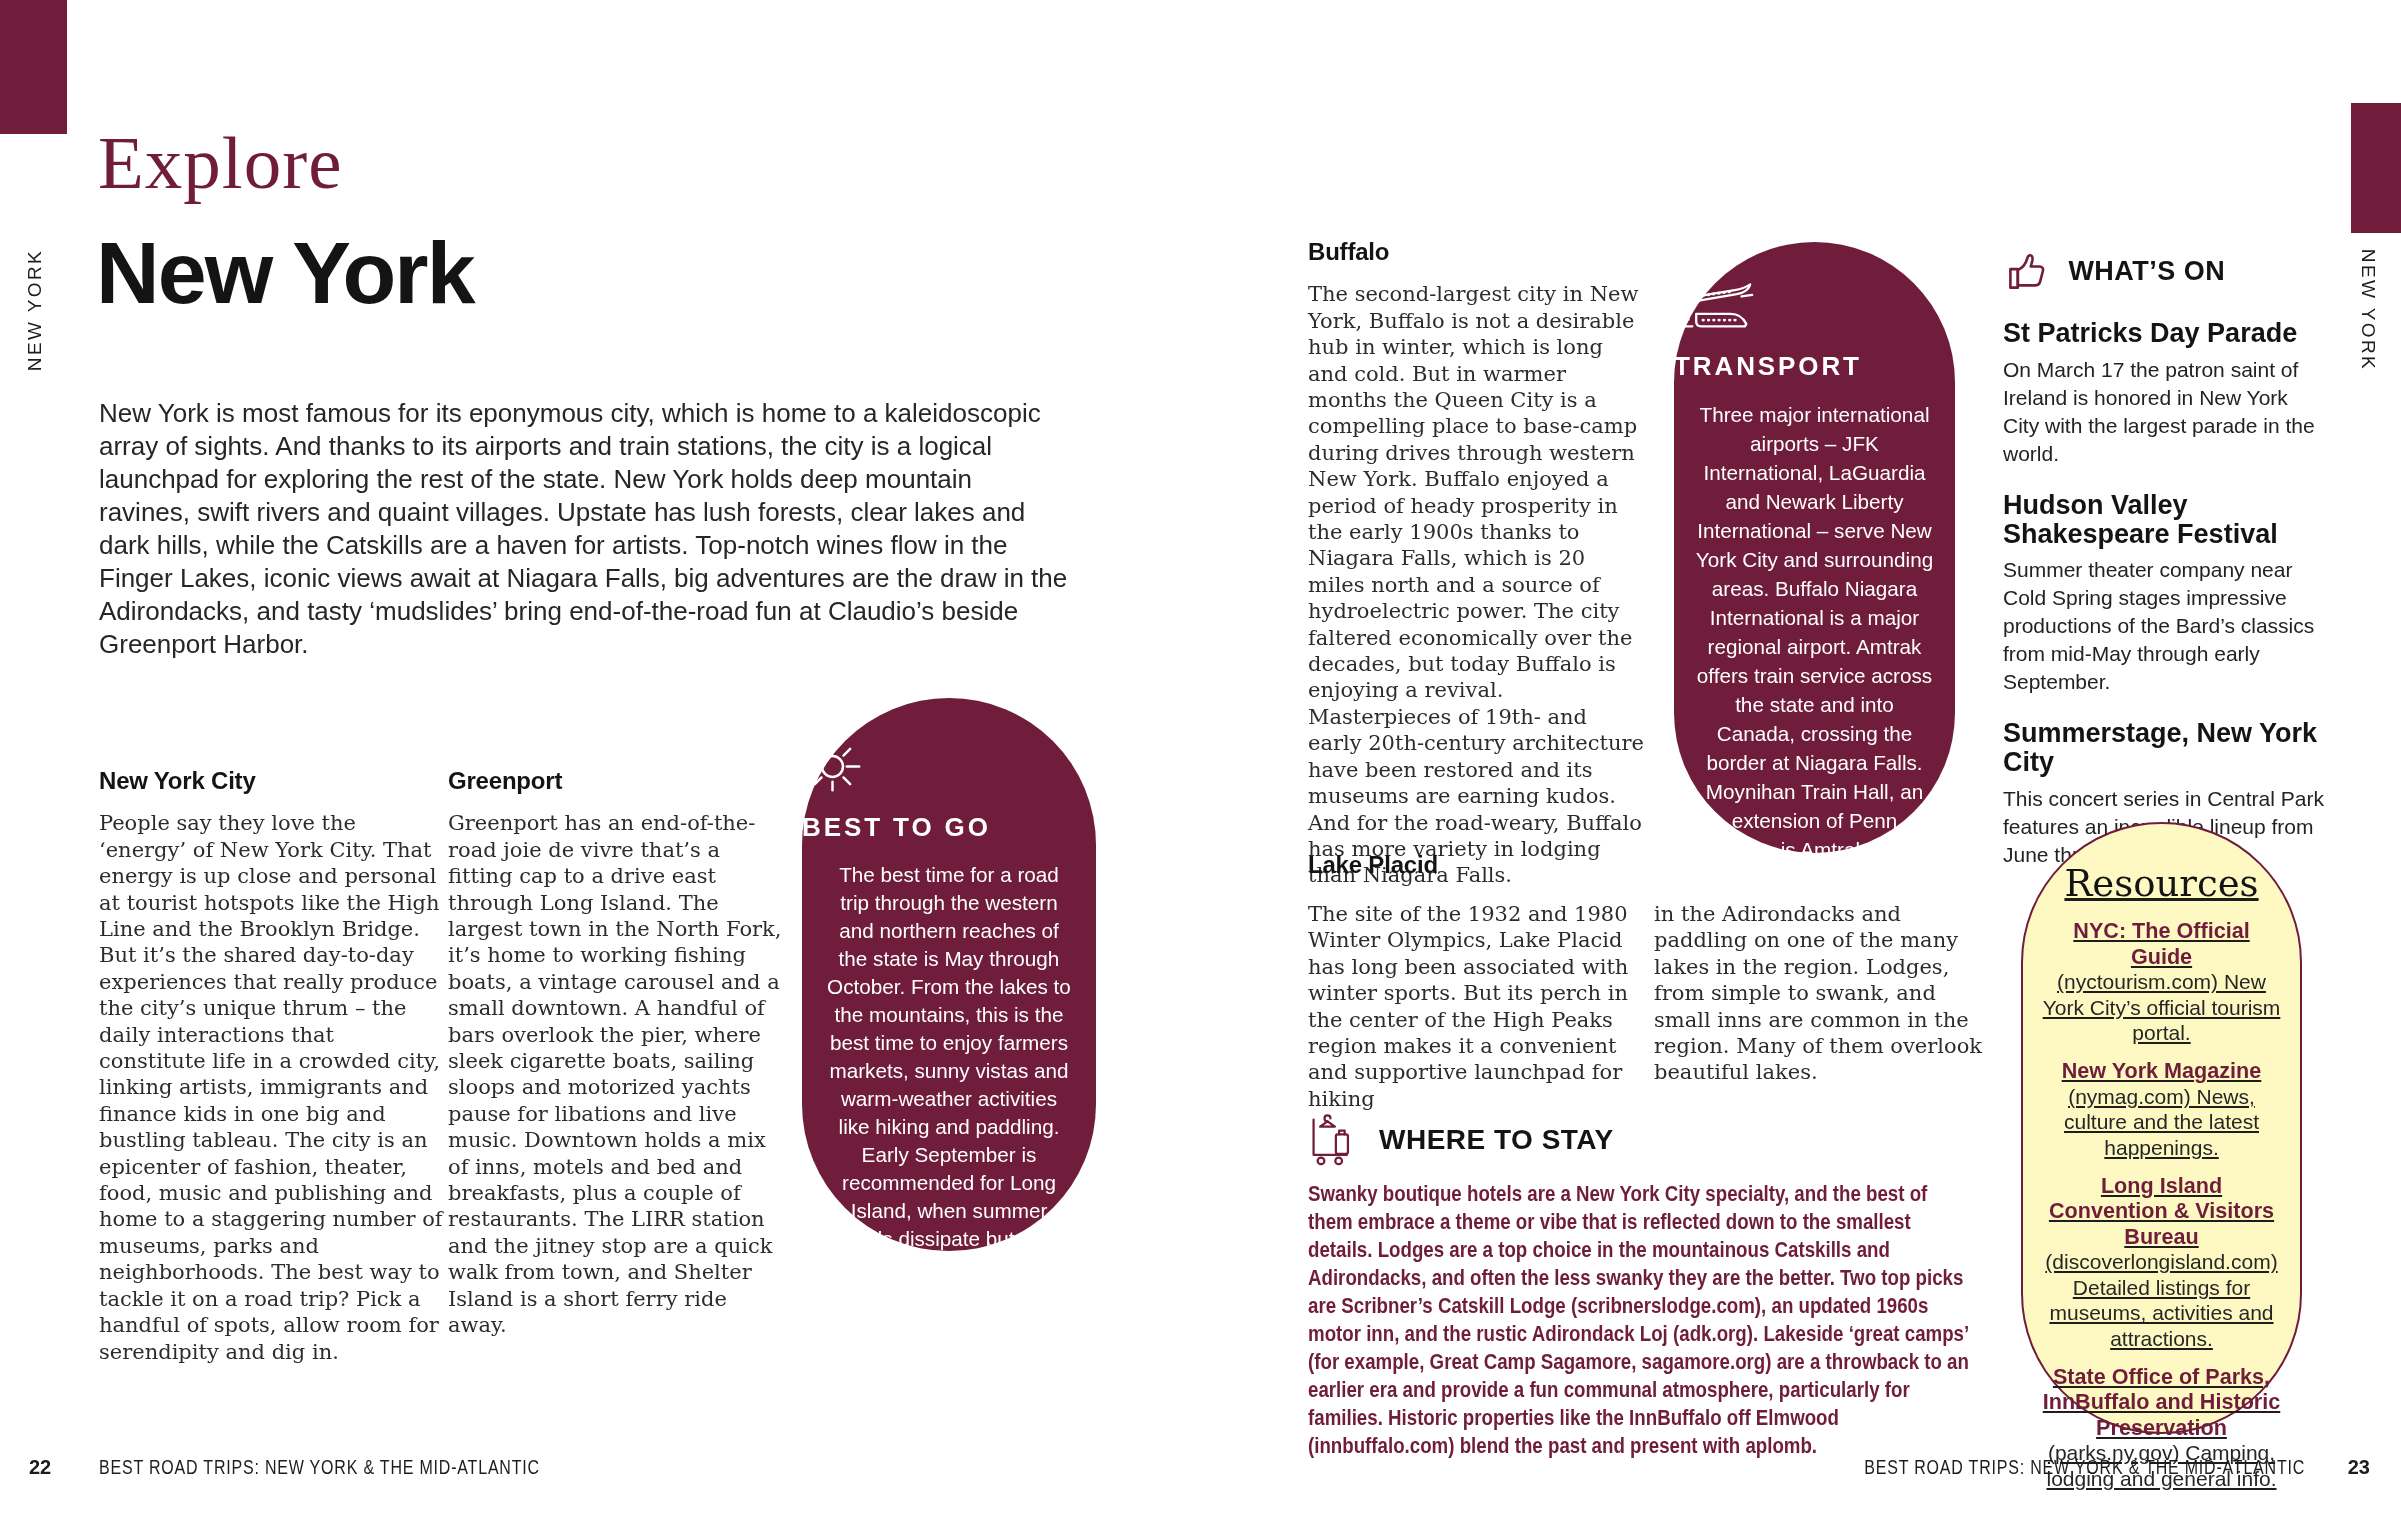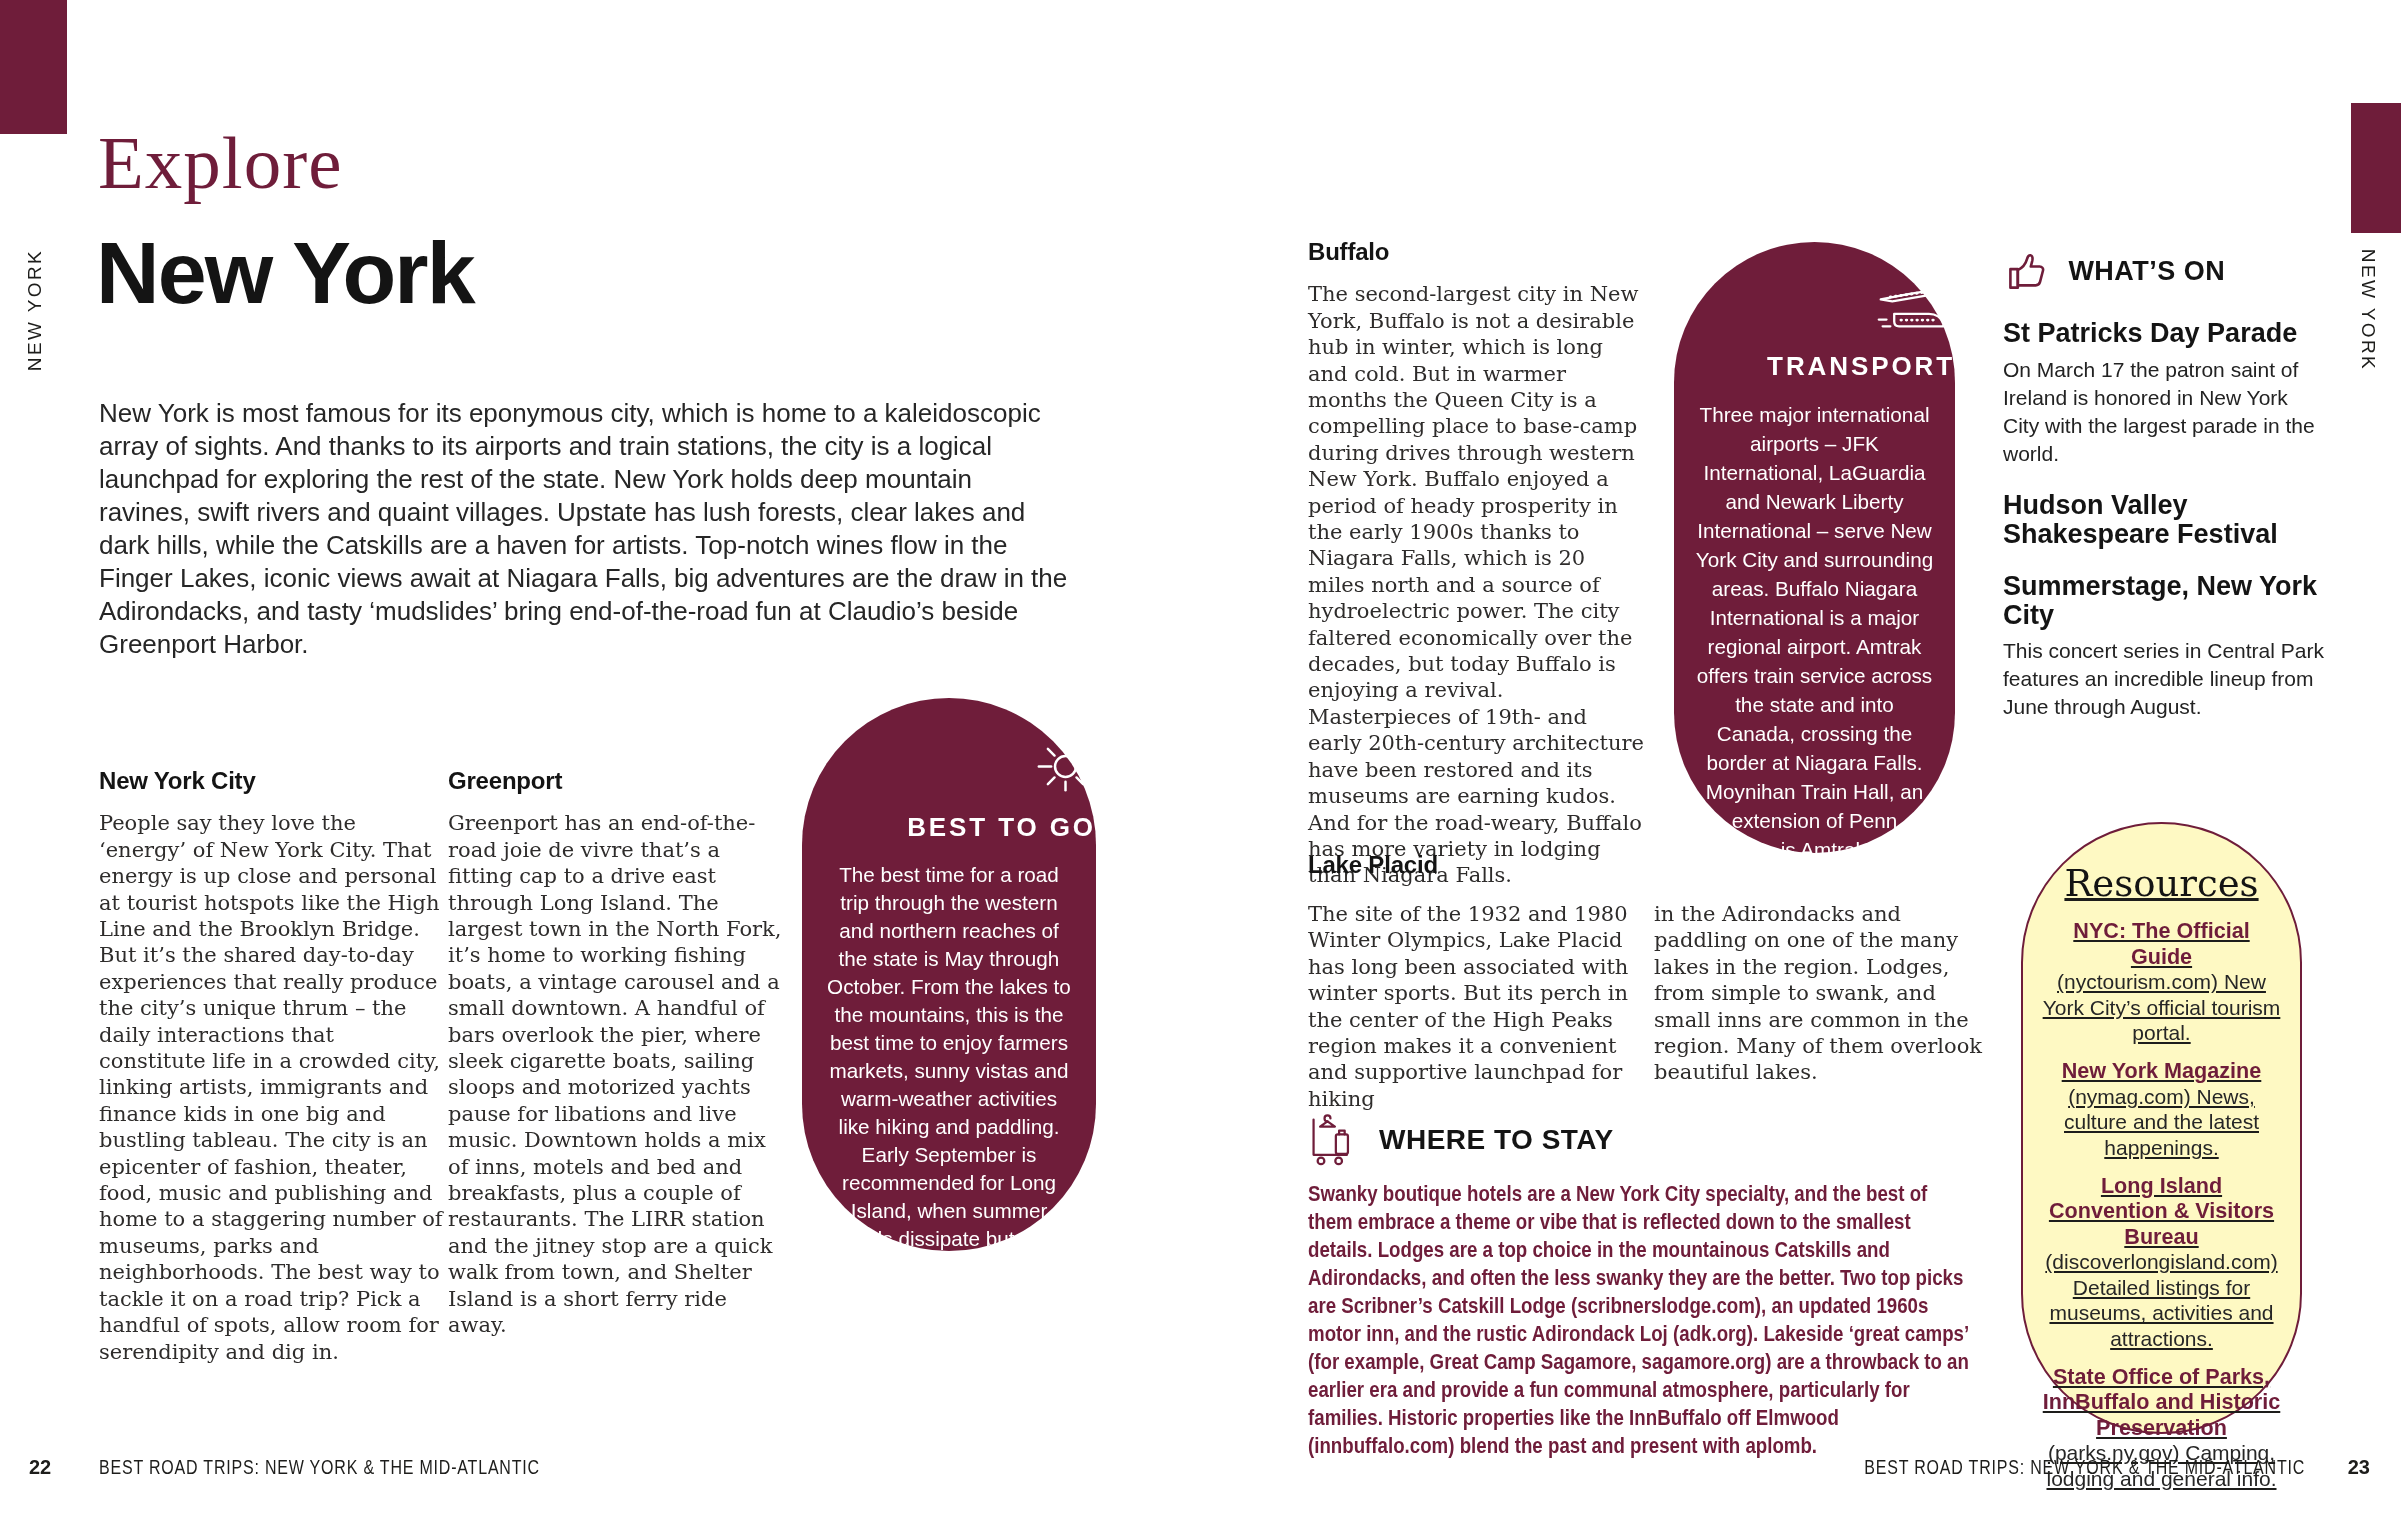--- a/index.html
+++ b/index.html
@@ -33,21 +33,21 @@
   .sec-body { font-family:"DejaVu Serif", serif; font-size:21px; line-height:26.4px; color:#2e2c2b; margin:0; }
   #nyc-col { left:99px; top:767px; width:344px; }
   #greenport-col { left:448px; top:767px; width:334px; }
   #buffalo-col { left:1308px; top:238px; width:336px; }
   #lakeplacid-heading { position:absolute; left:1308px; top:851px; }
   #lakeplacid-col1 { left:1308px; top:901px; width:329px; }
   #lakeplacid-col2 { left:1654px; top:901px; width:329px; }
 
   
   .capsule { position:absolute; border-radius:960px; background:#6f1d3a; color:#ffffff;
-             text-align:center; box-sizing:border-box; display:flex; flex-direction:column; align-items:flex-end; }
+             text-align:center; box-sizing:border-box; display:flex; flex-direction:column; align-items:flex-start; }
   #when-to-go { left:802px; top:698px; width:294px; height:553px; padding-top:38px; }
   #transport  { left:1674px; top:242px; width:281px; height:611px; padding-top:40px; }
   .capsule-heading { font-size:26px; font-weight:700; letter-spacing:2.9px; margin-top:15.4px; }
   .capsule-body { font-size:20.7px; line-height:28px; padding:0 25px; margin-top:17.3px; }
   #transport .capsule-body { padding:0 21px; line-height:29px; }
 
   
   #whats-on { position:absolute; left:2003px; top:246px; width:325px; }
   .icon-row { display:flex; align-items:center; gap:15.4px; margin-bottom:23px; }
   .icon-row .row-heading { font-size:27px; font-weight:700; letter-spacing:0.5px; color:#141414; }
@@ -158,20 +158,21 @@
         </svg>
       </span>
       <span class="row-heading">WHAT’S ON</span>
     </div>
     <div class="event">
       <h3 class="event-title">St Patricks Day Parade</h3>
       <p class="event-body">On March 17 the patron saint of Ireland is honored in New York City with the largest parade in the world.</p>
     </div>
     <div class="event">
       <h3 class="event-title">Hudson Valley Shakespeare Festival</h3>
+      <p class="event-body">Summer theater company near Cold Spring stages impressive productions of the Bard’s classics from mid-May through early September.</p>
     </div>
     <div class="event">
       <h3 class="event-title">Summerstage, New York City</h3>
       <p class="event-body">This concert series in Central Park features an incredible lineup from June through August.</p>
     </div>
   </div>
 
   <h2 class="sec-heading" id="lakeplacid-heading">Lake Placid</h2>
   <div class="col" id="lakeplacid-col1">
     <p class="sec-body">The site of the 1932 and 1980 Winter Olympics, Lake Placid has long been associated with winter sports. But its perch in the center of the High Peaks region makes it a convenient and supportive launchpad for hiking</p>

